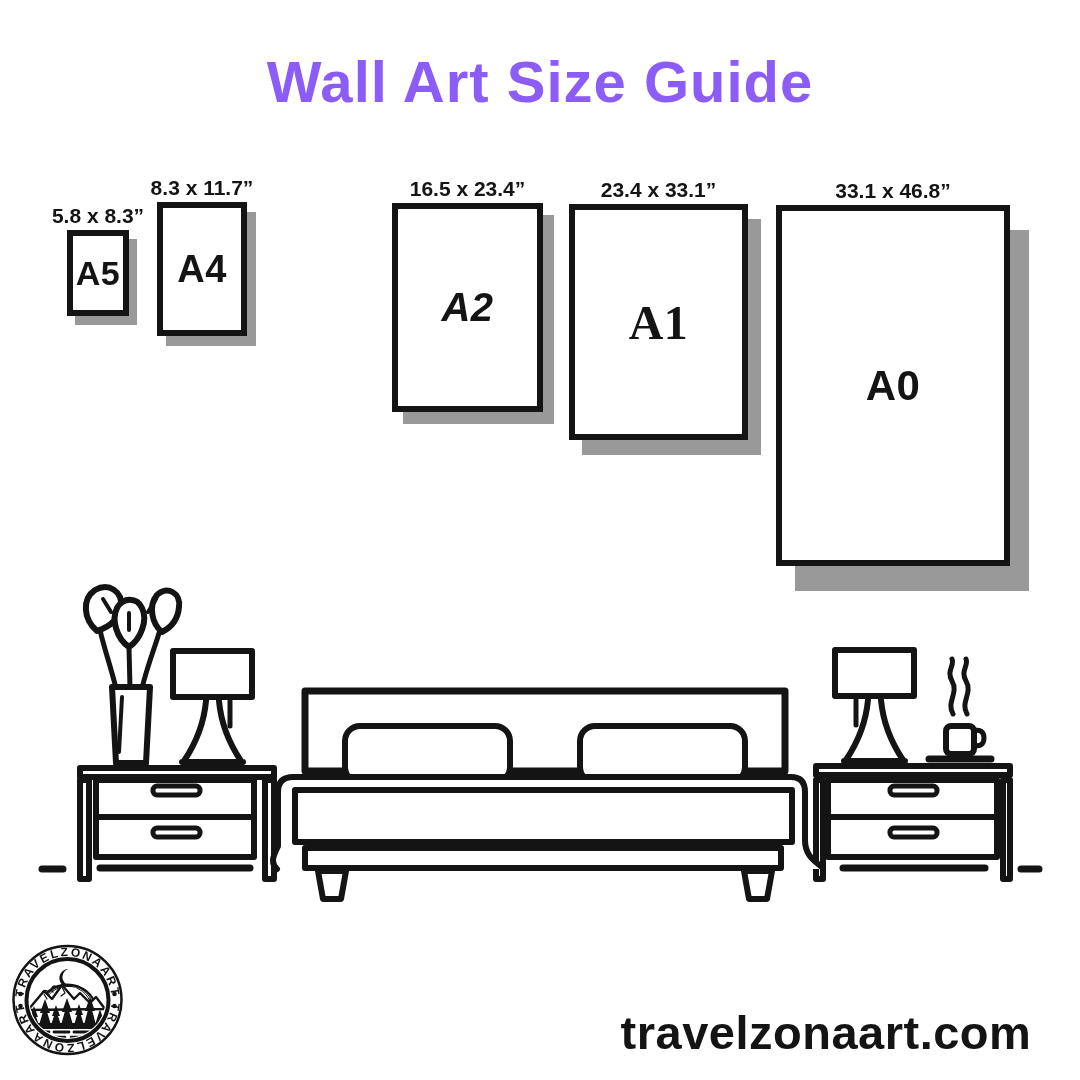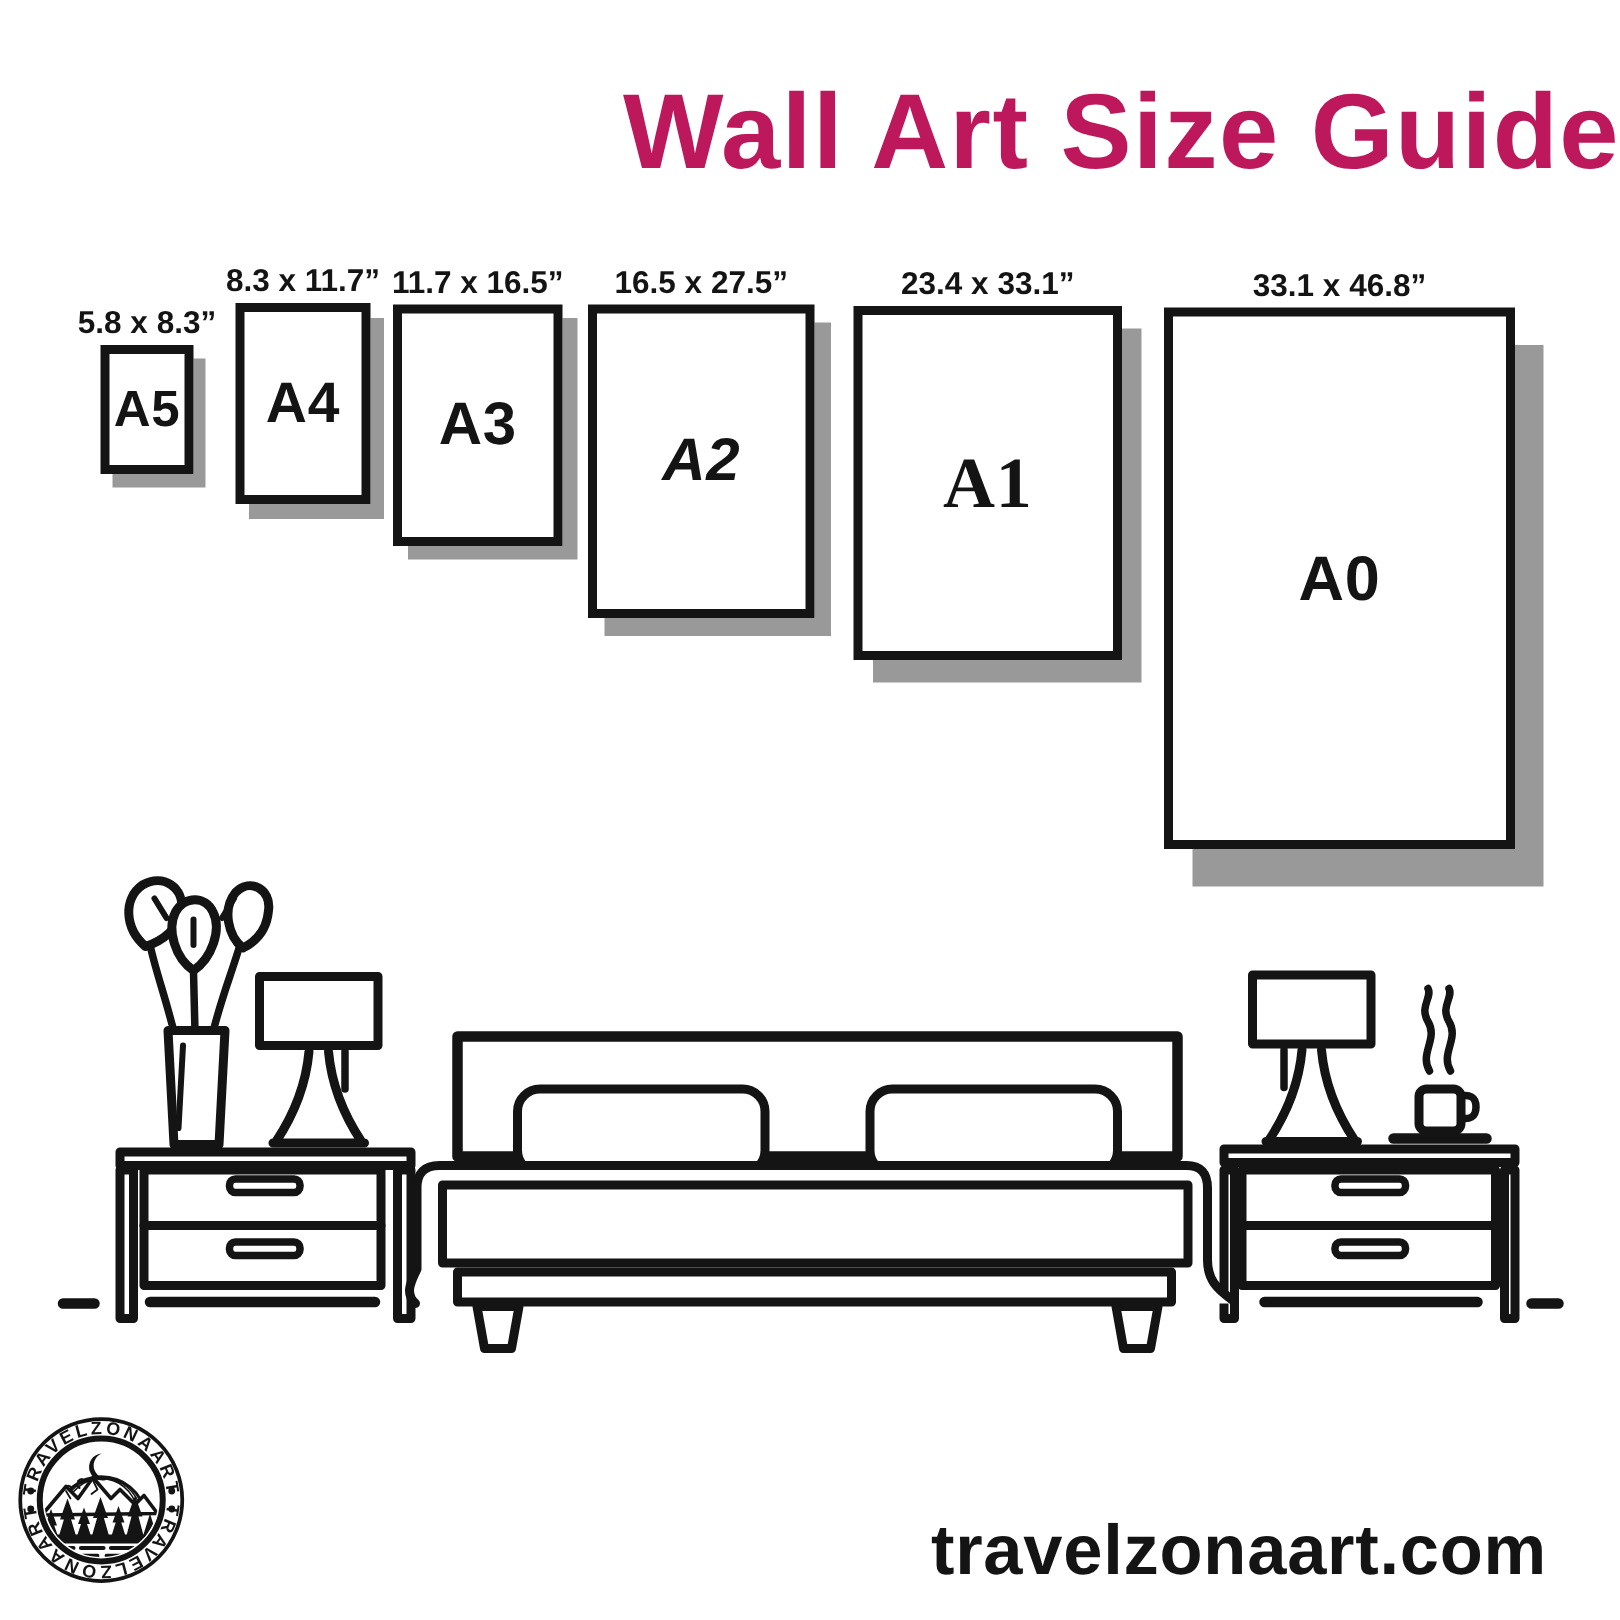--- a/index.html
+++ b/index.html
@@ -2,22 +2,22 @@
 <html><head>
 <meta charset="utf-8">
 <style>
   html,body{margin:0;padding:0;background:#e8e8e8;}
   .canvas{
     position:relative;width:1080px;height:1080px;background:#fff;
     overflow:hidden;font-family:"Liberation Sans",sans-serif;color:#141414;
     margin:0 auto;
   }
   .page-title{
-    position:absolute;top:48px;left:0;width:1080px;text-align:right;
-    font-size:71px;font-weight:800;letter-spacing:1px;color:#be185d;
+    position:absolute;top:48px;left:0;width:1080px;text-align:center;
+    font-size:58px;font-weight:800;letter-spacing:1px;color:#8b5cf6;
   }
   .sizes-row{position:absolute;left:0;top:0;width:1080px;height:600px;}
   .size-box{
     position:absolute;box-sizing:border-box;background:#fff;
     border:6px solid #141414;display:flex;align-items:center;justify-content:center;
   }
   .size-label{font-weight:700;color:#141414;letter-spacing:0.5px;}
   .size-dims{
     position:absolute;top:-32px;left:50%;transform:translateX(-50%);
     font-size:21px;font-weight:700;white-space:nowrap;color:#141414;
@@ -42,26 +42,22 @@
 
   <div class="sizes-row" id="sizesRow">
       <div class="size-box" style="left: 67px; top: 203px; width: 62px; height: 86px; box-shadow: rgb(153, 153, 153) 8px 9px 0px 0px; margin-top: 27px;">
         <div class="size-dims">5.8 x 8.3”</div>
         <div class="size-label" style="font-size: 34px;">A5</div>
       </div>
       <div class="size-box" style="left: 157px; top: 202px; width: 90px; height: 134px; box-shadow: rgb(153, 153, 153) 9px 10px 0px 0px;">
         <div class="size-dims">8.3 x 11.7”</div>
         <div class="size-label" style="font-size: 38px;">A4</div>
       </div>
-      <div class="size-box" style="left: 262px; top: 203px; width: 113px; height: 161px; box-shadow: rgb(153, 153, 153) 10px 9px 0px 0px;">
-        <div class="size-dims">11.7 x 16.5”</div>
-        <div class="size-label" style="font-size: 40px;">A3</div>
-      </div>
       <div class="size-box" style="left: 392px; top: 203px; width: 151px; height: 209px; box-shadow: rgb(153, 153, 153) 11px 12px 0px 0px;">
-        <div class="size-dims">16.5 x 27.5”</div>
+        <div class="size-dims">16.5 x 23.4”</div>
         <div class="size-label" style="font-size: 40px; font-style: italic;">A2</div>
       </div>
       <div class="size-box" style="left: 569px; top: 204px; width: 179px; height: 236px; box-shadow: rgb(153, 153, 153) 13px 15px 0px 0px; justify-content: center;">
         <div class="size-dims">23.4 x 33.1”</div>
         <div class="size-label" style="font-size: 48px; font-family: Liberation Serif, serif;">A1</div>
       </div>
       <div class="size-box" style="left: 776px; top: 205px; width: 234px; height: 361px; box-shadow: rgb(153, 153, 153) 19px 25px 0px 0px;">
         <div class="size-dims">33.1 x 46.8”</div>
         <div class="size-label" style="font-size: 42px;">A0</div>
       </div>

